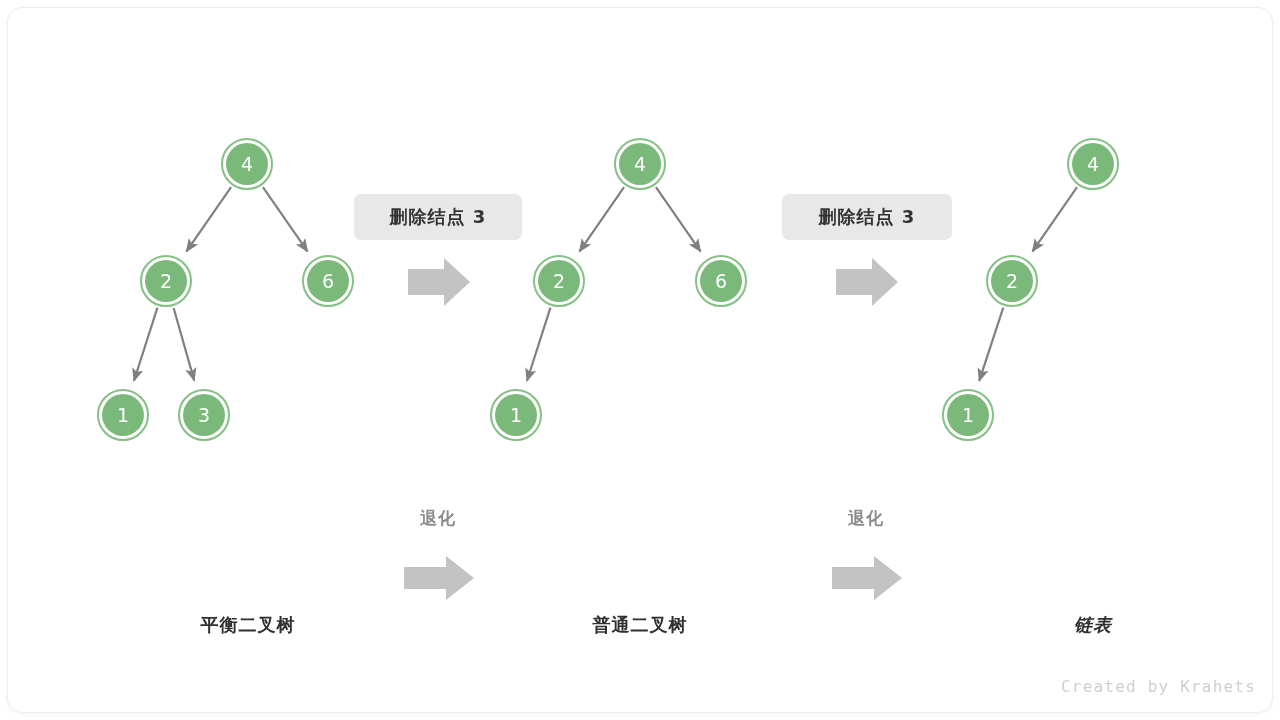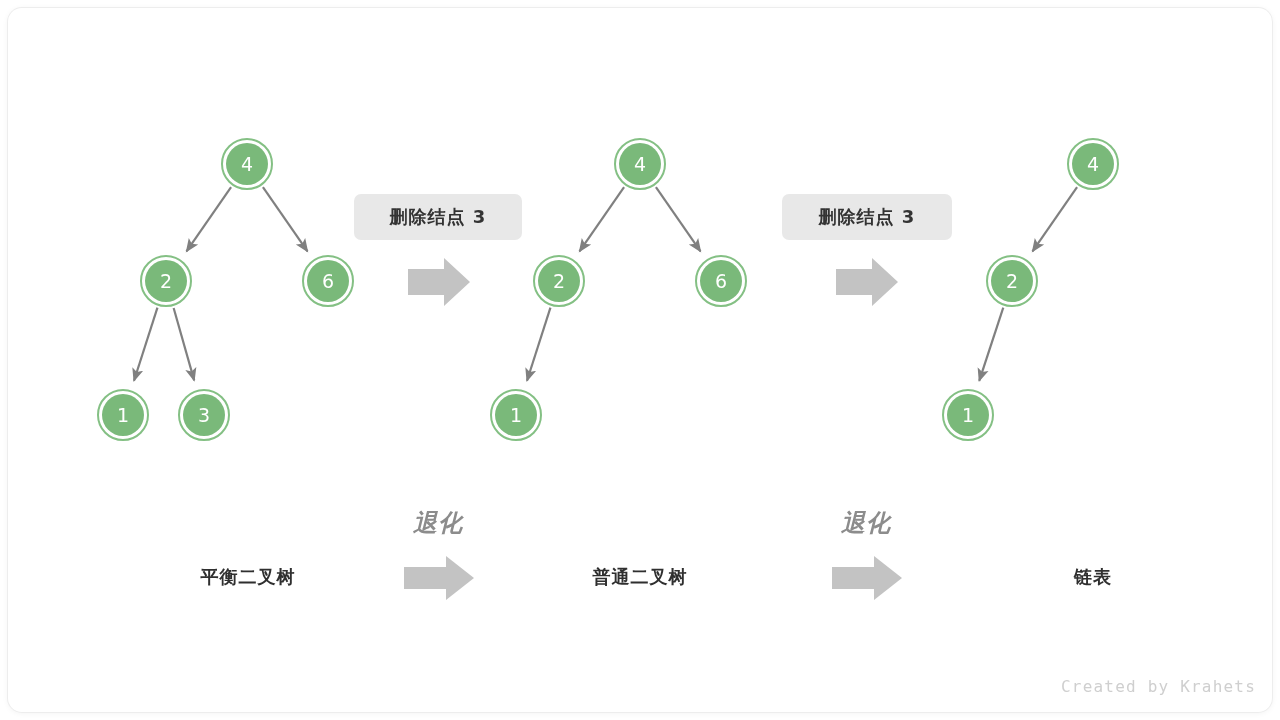--- a/index.html
+++ b/index.html
@@ -86,31 +86,31 @@
   }
   .stage-label {
     position: absolute;
     font-size: 18px;
     font-weight: bold;
     color: #2f2f2f;
     white-space: nowrap;
     transform: translateX(-50%);
     letter-spacing: 1px;
     font-family: "DejaVu Sans", "Liberation Sans", sans-serif;
+    margin-top: 48px;
   }
   .degen-label {
     position: absolute;
-    font-size: 24px;
+    font-size: 17px;
     font-weight: bold;
     color: #8c8c8c;
     white-space: nowrap;
     transform: translateX(-50%);
     letter-spacing: 1px;
     font-family: "DejaVu Sans", "Liberation Sans", sans-serif;
-    font-style: italic;
   }
   .credit {
     position: absolute;
     right: 24px;
     bottom: 24px;
     font-size: 16px;
     color: #cfcfcf;
     letter-spacing: 1.2px;
     font-family: "DejaVu Sans Mono", "Liberation Mono", monospace;
     white-space: nowrap;
@@ -220,20 +220,20 @@
         <div class="op-box" style="left: 354px; top: 194px; width: 168px;">
           <span class="op-box-text">删除结点  3</span>
         </div>
         <div class="op-box" style="left: 782px; top: 194px; width: 170px;">
           <span class="op-box-text">删除结点  3</span>
         </div>
       </div>
     <div id="label-layer">
         <div class="stage-label" style="left: 248px; top: 565px;">平衡二叉树</div>
         <div class="stage-label" style="left: 640px; top: 565px; font-family: Liberation Serif, serif;">普通二叉树</div>
-        <div class="stage-label" style="left: 1093px; top: 565px;">链表</div>
+        <div class="stage-label" style="left: 1093px; top: 565px; font-style: italic;">链表</div>
         <div class="degen-label" style="left: 438px; top: 507px;">退化</div>
         <div class="degen-label" style="left: 866px; top: 507px;">退化</div>
       </div>
 
     <div class="credit">Created by Krahets</div>
   </div>
 </div>
 
 </body></html>

